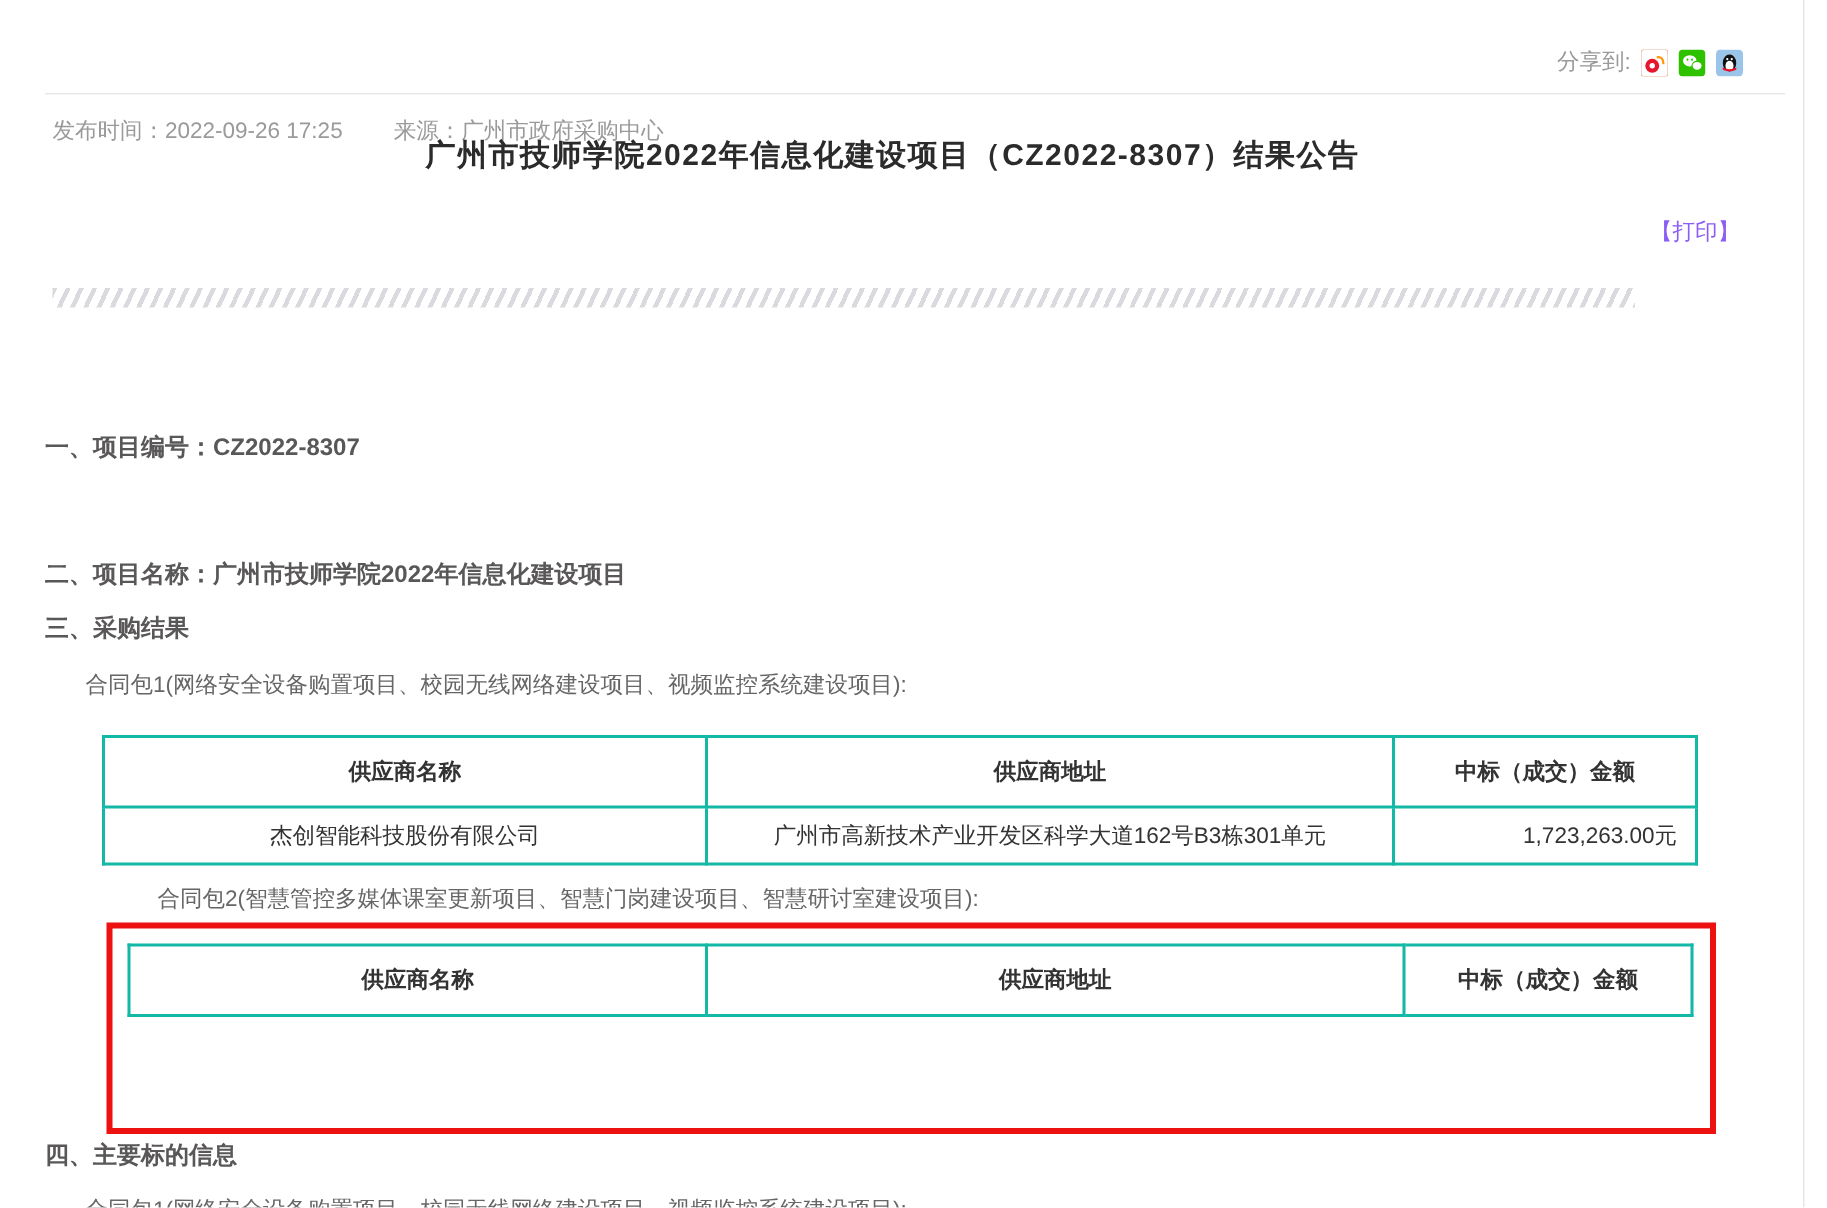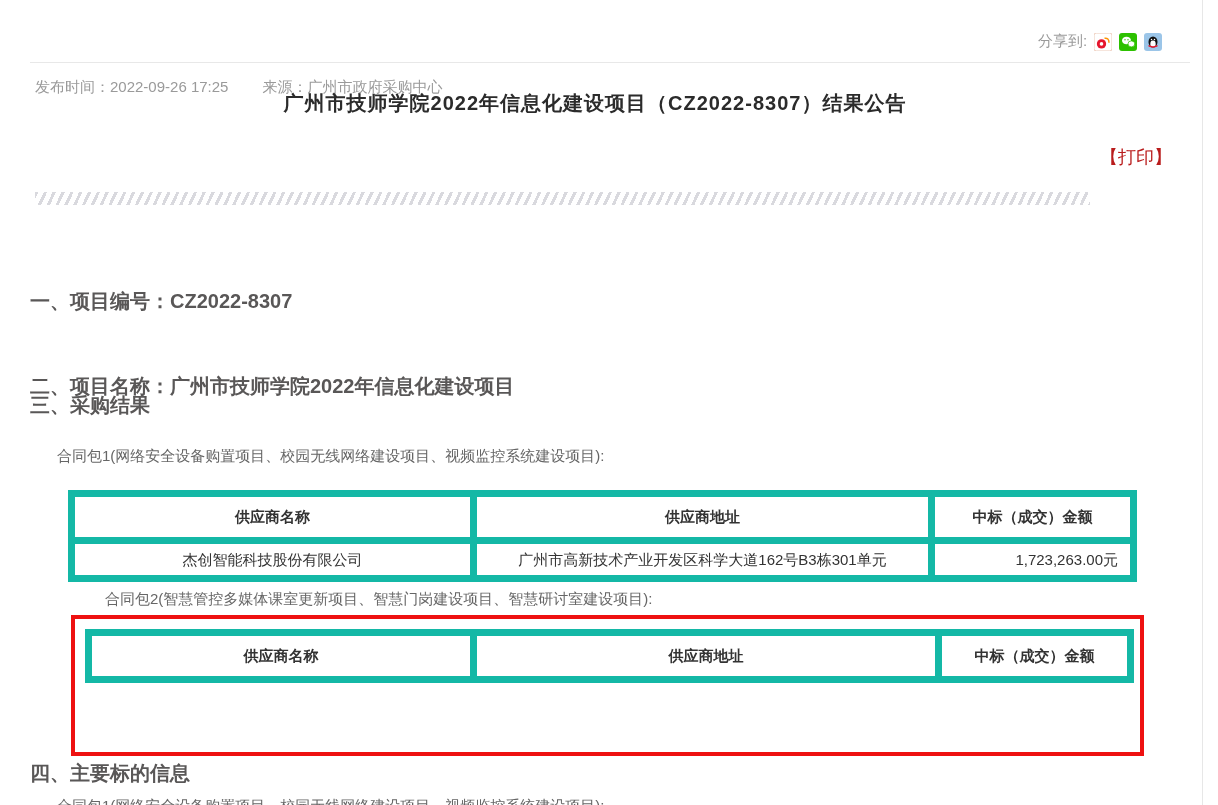--- a/index.html
+++ b/index.html
@@ -13,35 +13,35 @@
 
   
   .meta-bar { position:absolute; top:30px; left:35px; font-size:15px; color:#9a9a9a; white-space:nowrap;margin-top:48px; }
   .meta-bar .gap { display:inline-block; width:34px; }
   .share-bar { position:absolute; top:32px; left:1038px; font-size:15px; color:#9a9a9a; display:flex; align-items:center; }
   .share-bar .icon { width:18px; height:18px; margin-left:7px; border-radius:3px; display:inline-block; cursor:pointer; }
   .meta-divider { position:absolute; top:62px; left:30px; width:1160px; height:1px; background:#e8e8e8; }
 
   
   .article-title { position:absolute; top:90px; left:0; width:1190px; text-align:center; font-size:20px; font-weight:bold; color:#2b2b2b; letter-spacing:1px; }
-  .print-link { position:absolute; top:145px; left:1100px; font-size:18px; color:#b91c1c; cursor:pointer;text-align:right; }
+  .print-link { position:absolute; top:145px; left:1100px; font-size:15px; color:#8b5cf6; cursor:pointer;text-align:right; }
 
   
   .hatch { position:absolute; top:192px; left:35px; width:1055px; height:13px;
     background:repeating-linear-gradient(115deg,#d9d9de 0 3px,#ffffff 3px 8px); }
 
   
-  .section-h { position:absolute; left:30px; font-size:20px; font-weight:bold; color:#595757; white-space:nowrap; }
-  .s1 { top:288px; } .s2 { top:353px;margin-top:20px; } .s3 { top:392px;text-align:right; } .s4 { top:760px; }
+  .section-h { position:absolute; left:30px; font-size:16px; font-weight:bold; color:#595757; white-space:nowrap; }
+  .s1 { top:288px; } .s2 { top:353px;margin-top:20px; } .s3 { top:409px;text-align:right; } .s4 { top:760px; }
   .pkg-label { position:absolute; left:57px; font-size:15px; color:#666; white-space:nowrap; }
   .pkg1 { top:447px; } .pkg2 { top:590px;margin-left:48px; }
 
   
   table { border-collapse:collapse; table-layout:fixed; position:absolute; background:#fff; }
-  th,td { border:7px solid #14b8a6; font-size:15px; color:#333; }
+  th,td { border:2px solid #14b8a6; font-size:15px; color:#333; }
   th { font-weight:bold; text-align:center; height:47px; }
   td { text-align:center; height:38px; line-height:25px; }
   .t1 { left:68px; top:490px; width:1062px; }
   .t1 .c1 { width:402px; } .t1 .c2 { width:458px; } .t1 .c3 { width:202px; }
   .t2 { left:85px; top:629px; width:1042px; }
   .t2 .c1 { width:385px; } .t2 .c2 { width:465px; } .t2 .c3 { width:192px; }
   .t2 td { height:64px; }
   .t2 td.c2 { padding:0 26px; }
   td.amount { text-align:right; padding-right:12px; }
 

